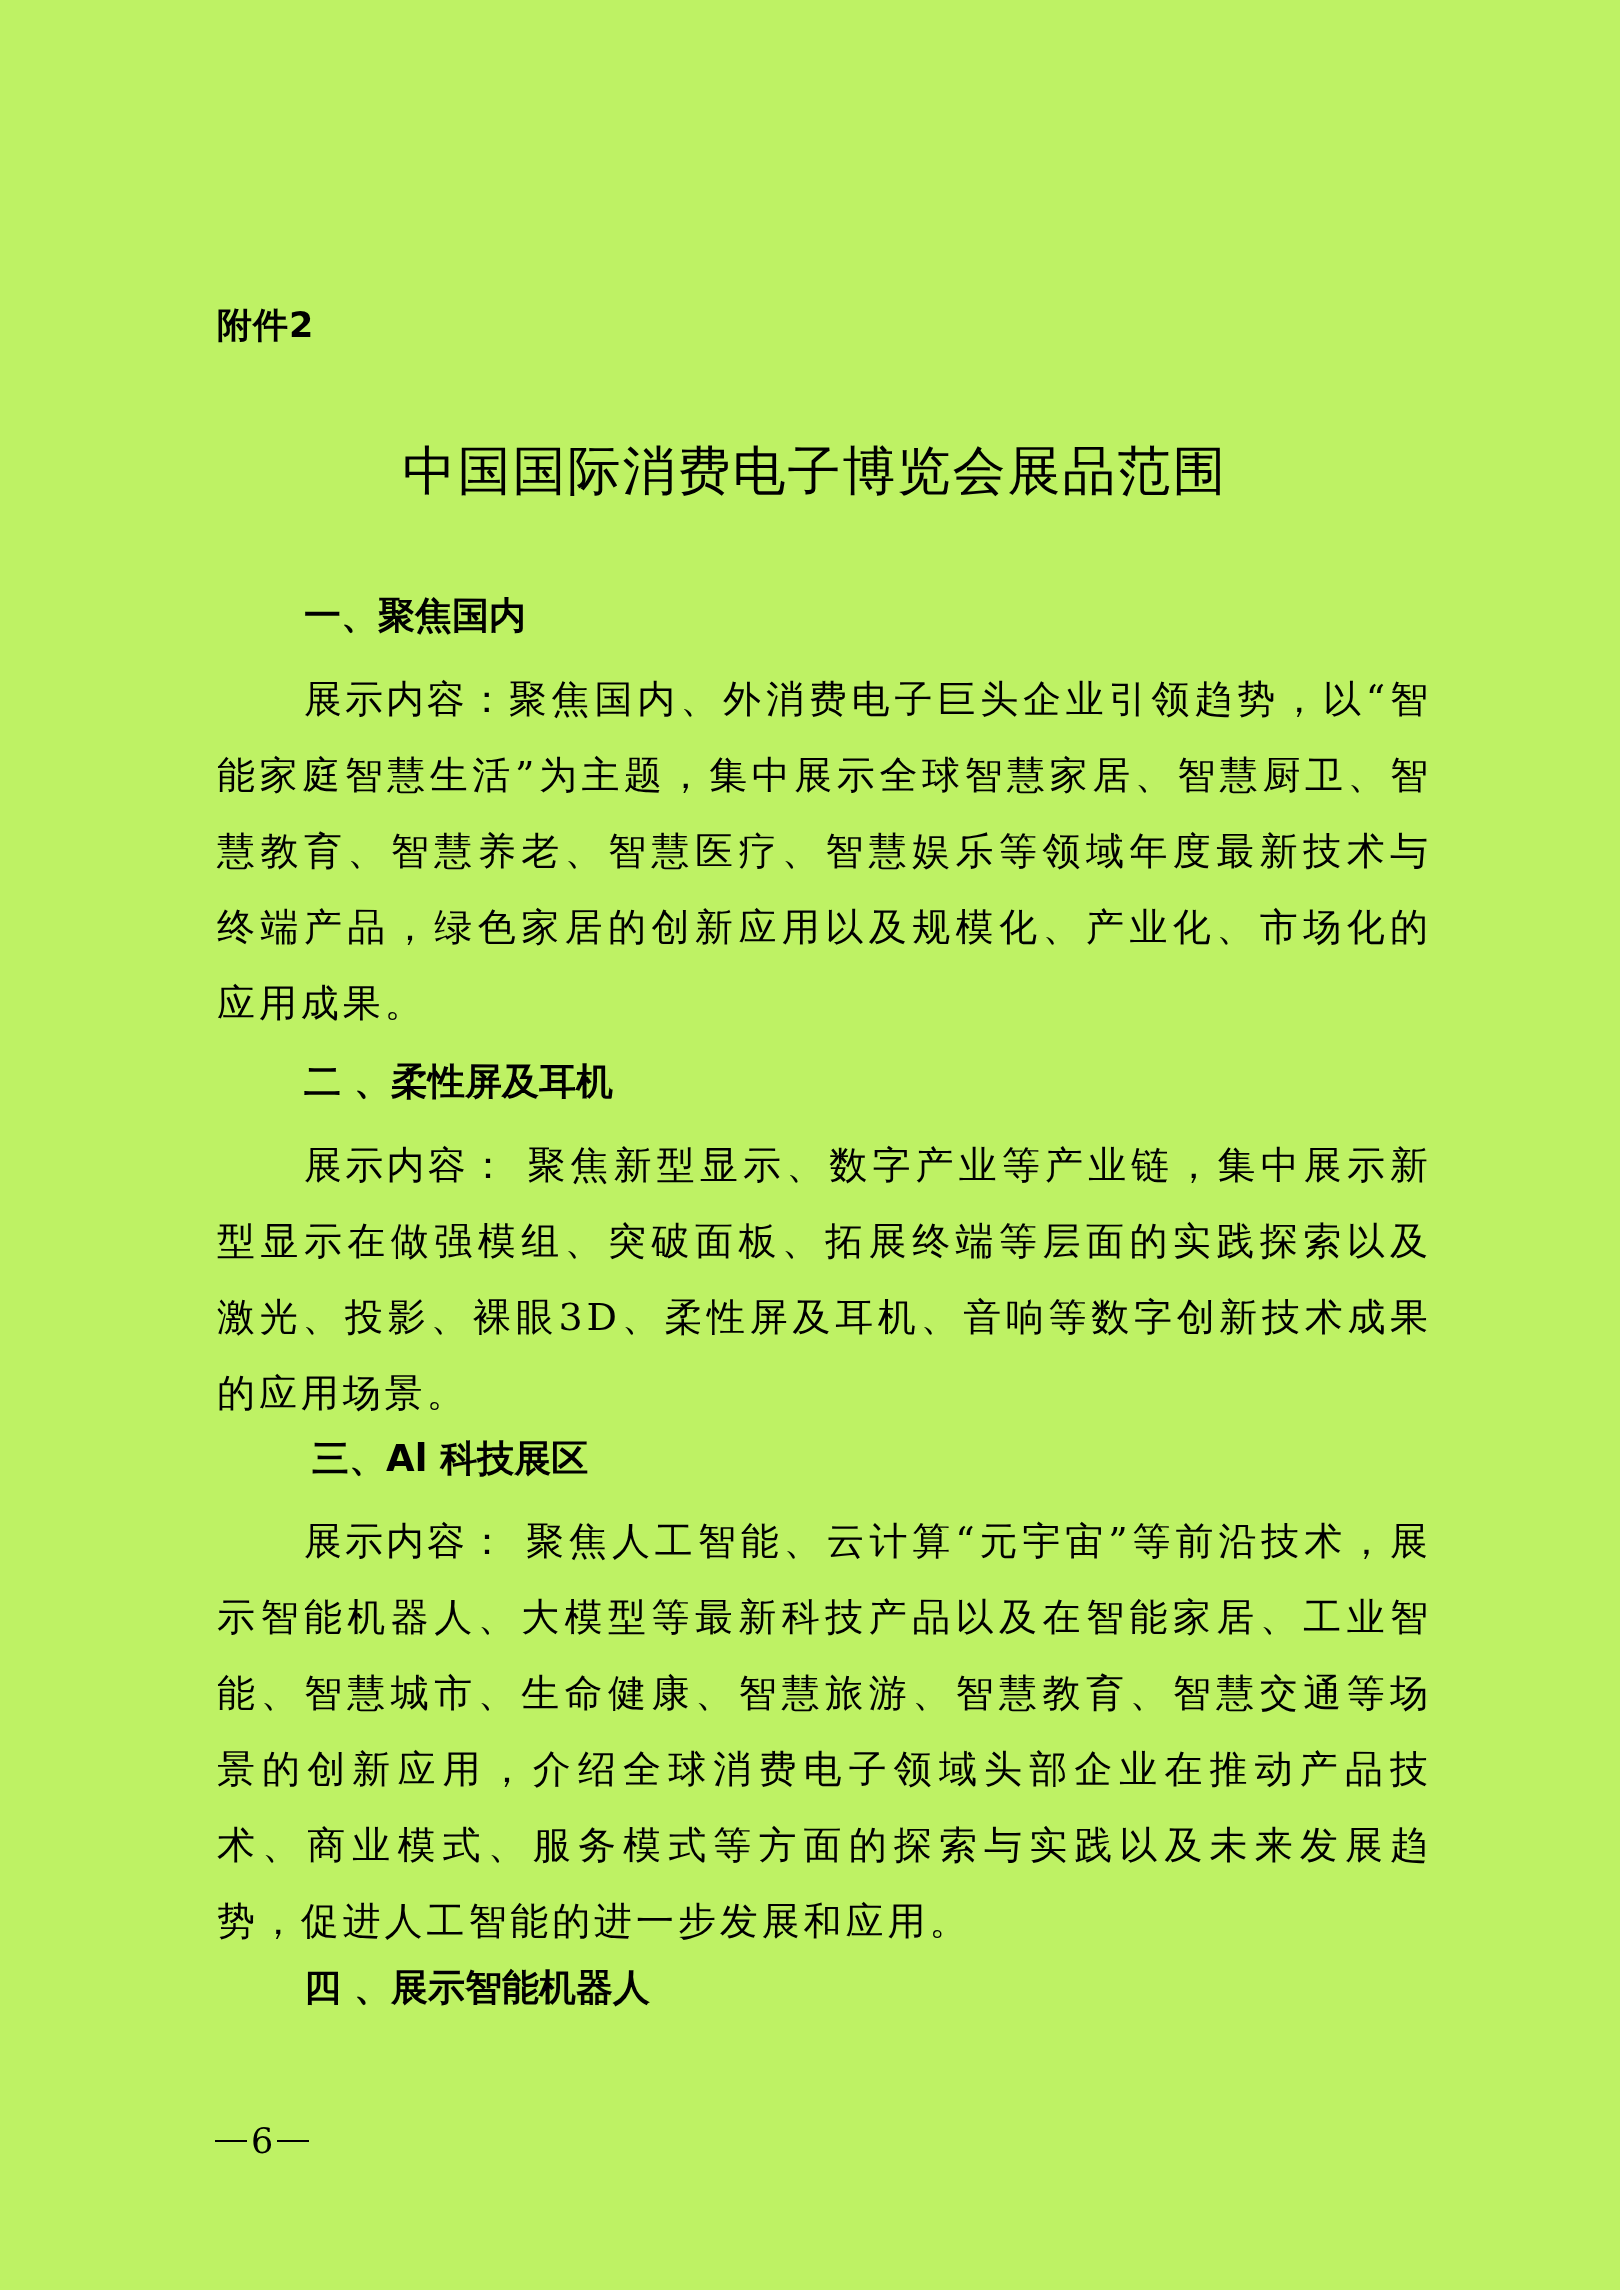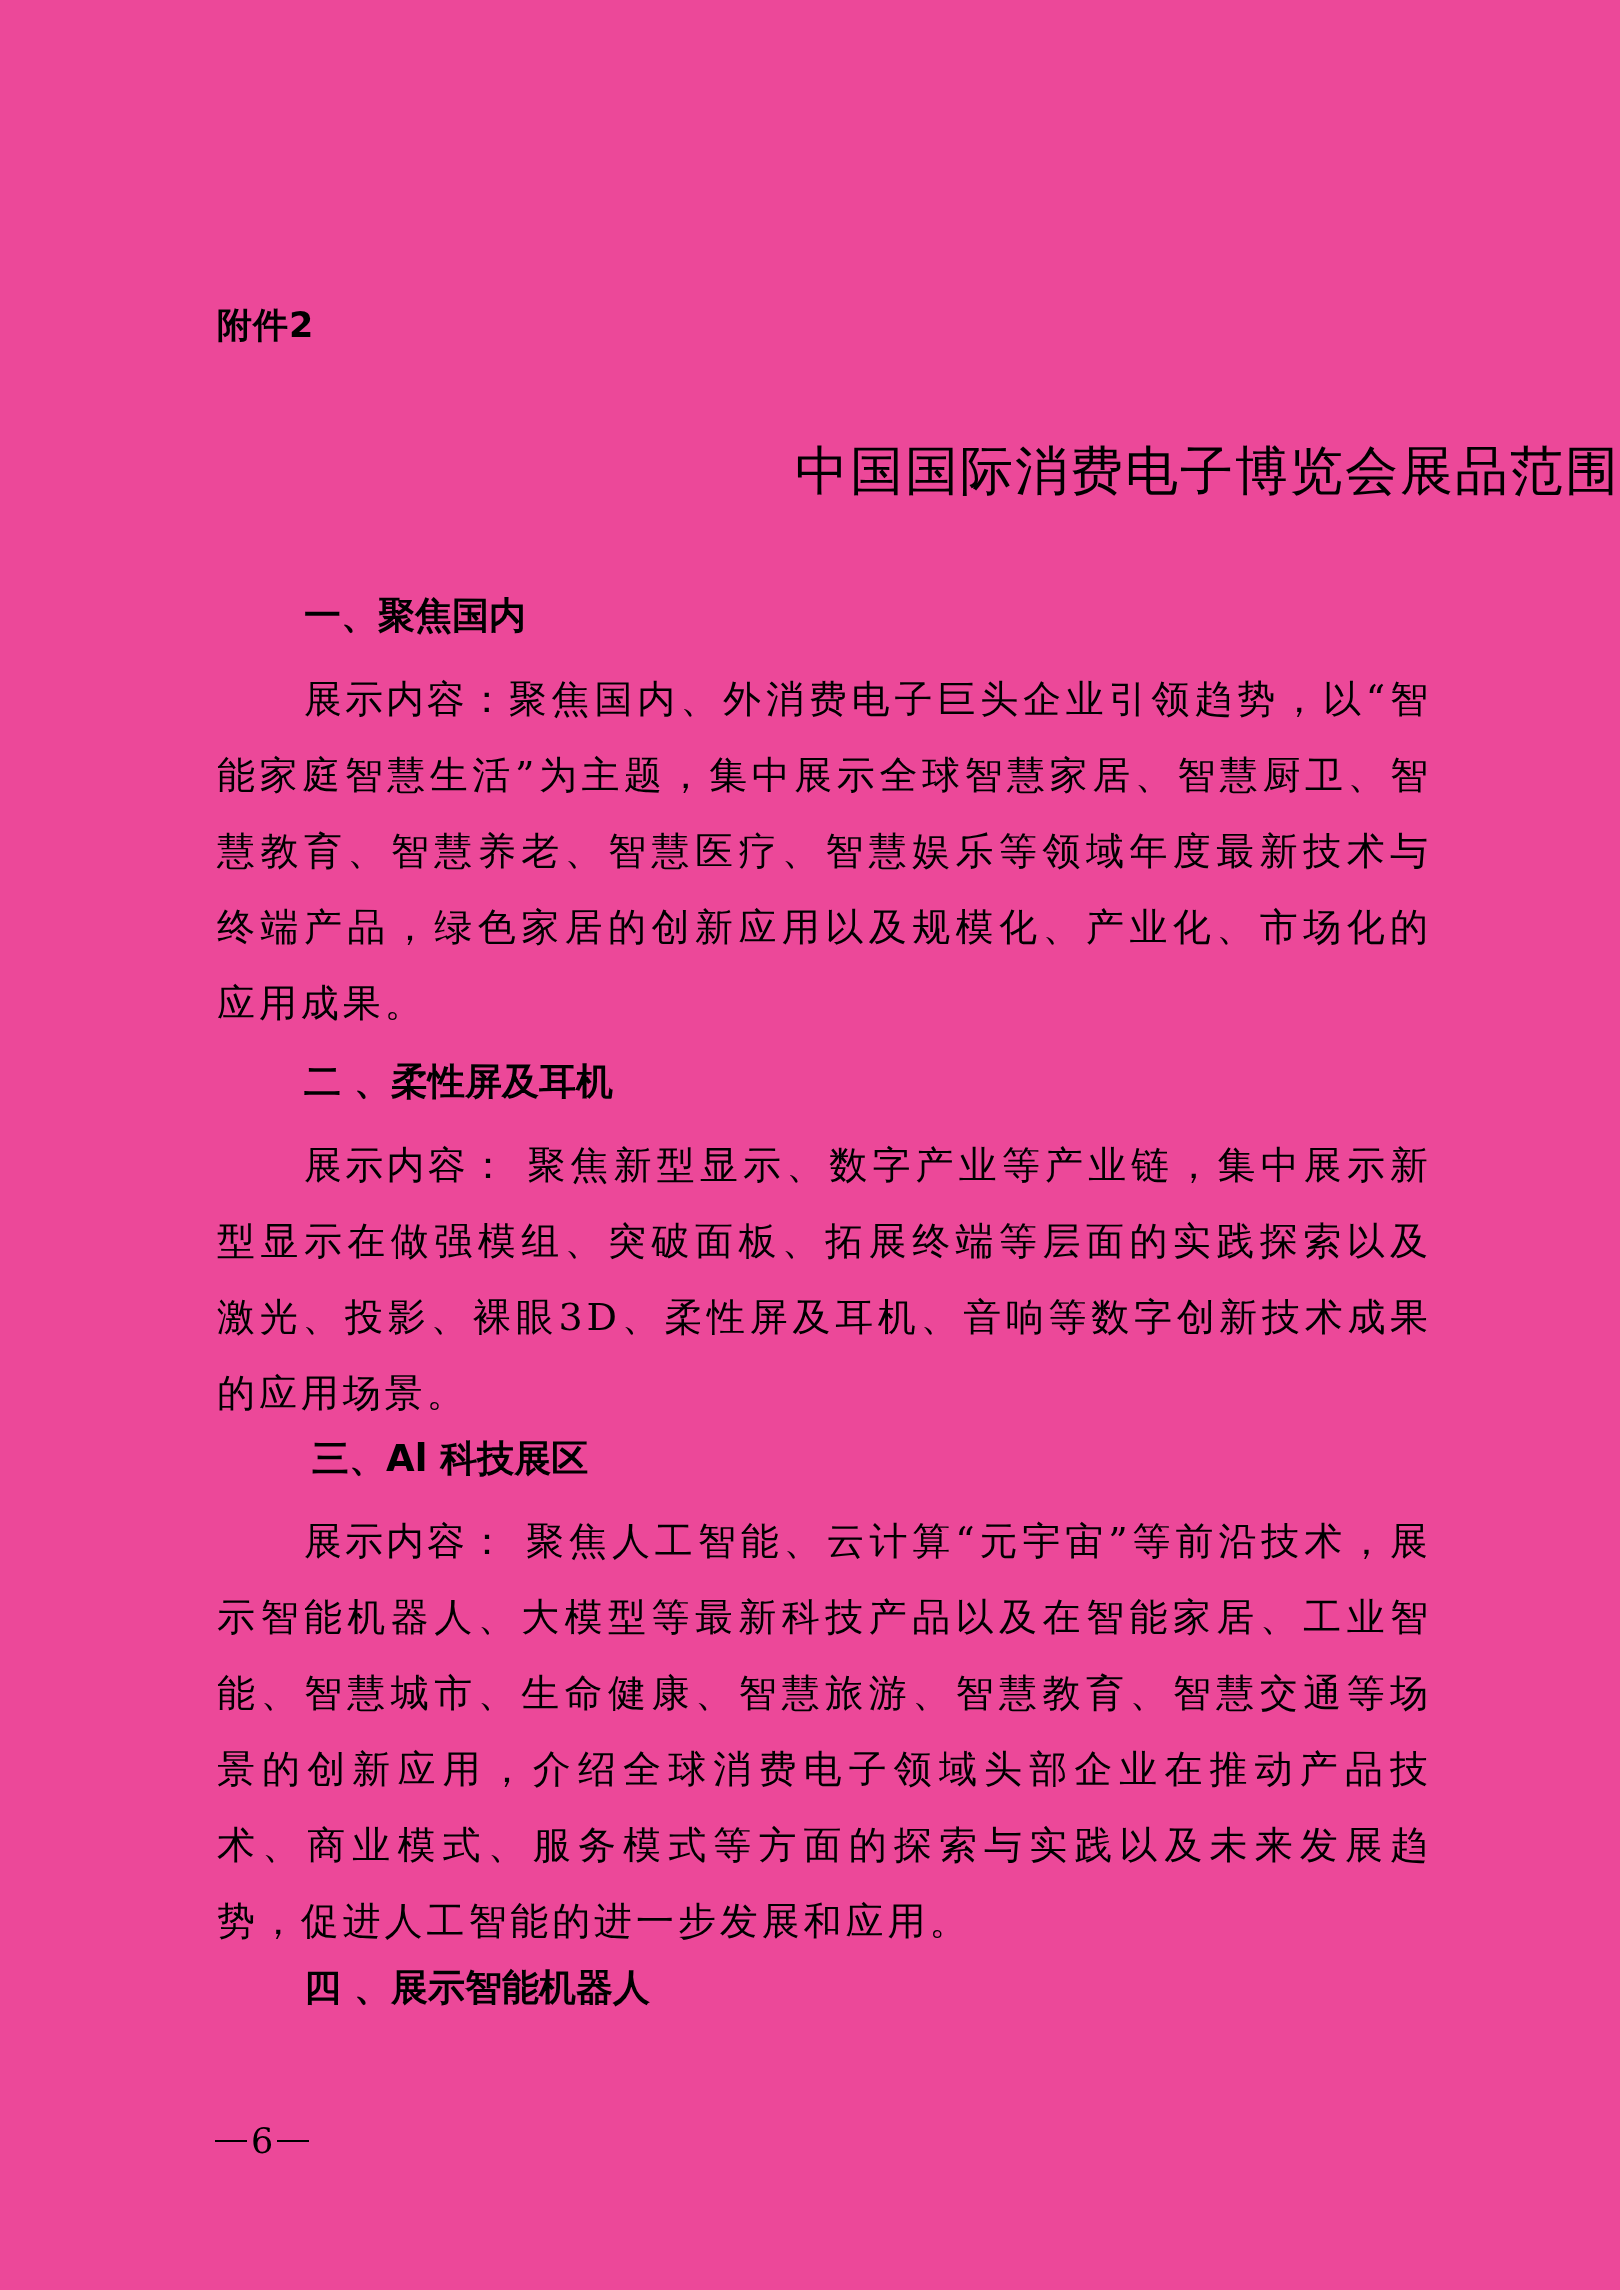--- a/index.html
+++ b/index.html
@@ -1,19 +1,19 @@
 <!DOCTYPE html>
 <html><head>
   <meta charset="utf-8">
   <style>
     html, body { margin: 0; padding: 0; background: #ffffff; }
     body { width: 1620px; height: 2291px; position: relative; overflow: hidden; color: #000; }
-    .page { position: absolute; left: 0; top: 0; width: 1620px; height: 2291px; background: #ec4899; }
+    .page { position: absolute; left: 0; top: 0; width: 1620px; height: 2291px; background: #bef264; }
     .attachment { position: absolute; left: 217px; top: 302px; font-family: "DejaVu Sans", sans-serif; font-weight: bold; font-size: 35px; letter-spacing: 1px; }
-    .title { position: absolute; left: 0; width: 1620px; top: 436px; text-align: right; font-family: "DejaVu Sans", sans-serif; font-size: 53px; letter-spacing: 2px; padding-left: 9.8px; box-sizing: border-box; }
+    .title { position: absolute; left: 0; width: 1620px; top: 436px; text-align: center; font-family: "DejaVu Sans", sans-serif; font-size: 53px; letter-spacing: 2px; padding-left: 9.8px; box-sizing: border-box; }
     .heading { position: absolute; left: 304px; font-family: "DejaVu Sans", sans-serif; font-weight: bold; font-size: 37px; }
     .para { position: absolute; left: 217px; width: 1215px; font-family: "DejaVu Serif", serif; font-size: 38px; line-height: 76px; text-indent: 87px; text-align: justify; letter-spacing: 3.9px; margin: 0; }
     .para .label { font-family: "DejaVu Sans", sans-serif; font-weight: normal; letter-spacing: 2px; }
     .footer { position: absolute; left: 215px; top: 2121px; font-family: "DejaVu Serif", serif; font-size: 35px; display: flex; align-items: center; }
     .footer .dash { display: inline-block; width: 32px; height: 2px; background: #000; }
     .footer .num { padding: 0 3.9px; }
   </style>
 </head>
 <body>
 

